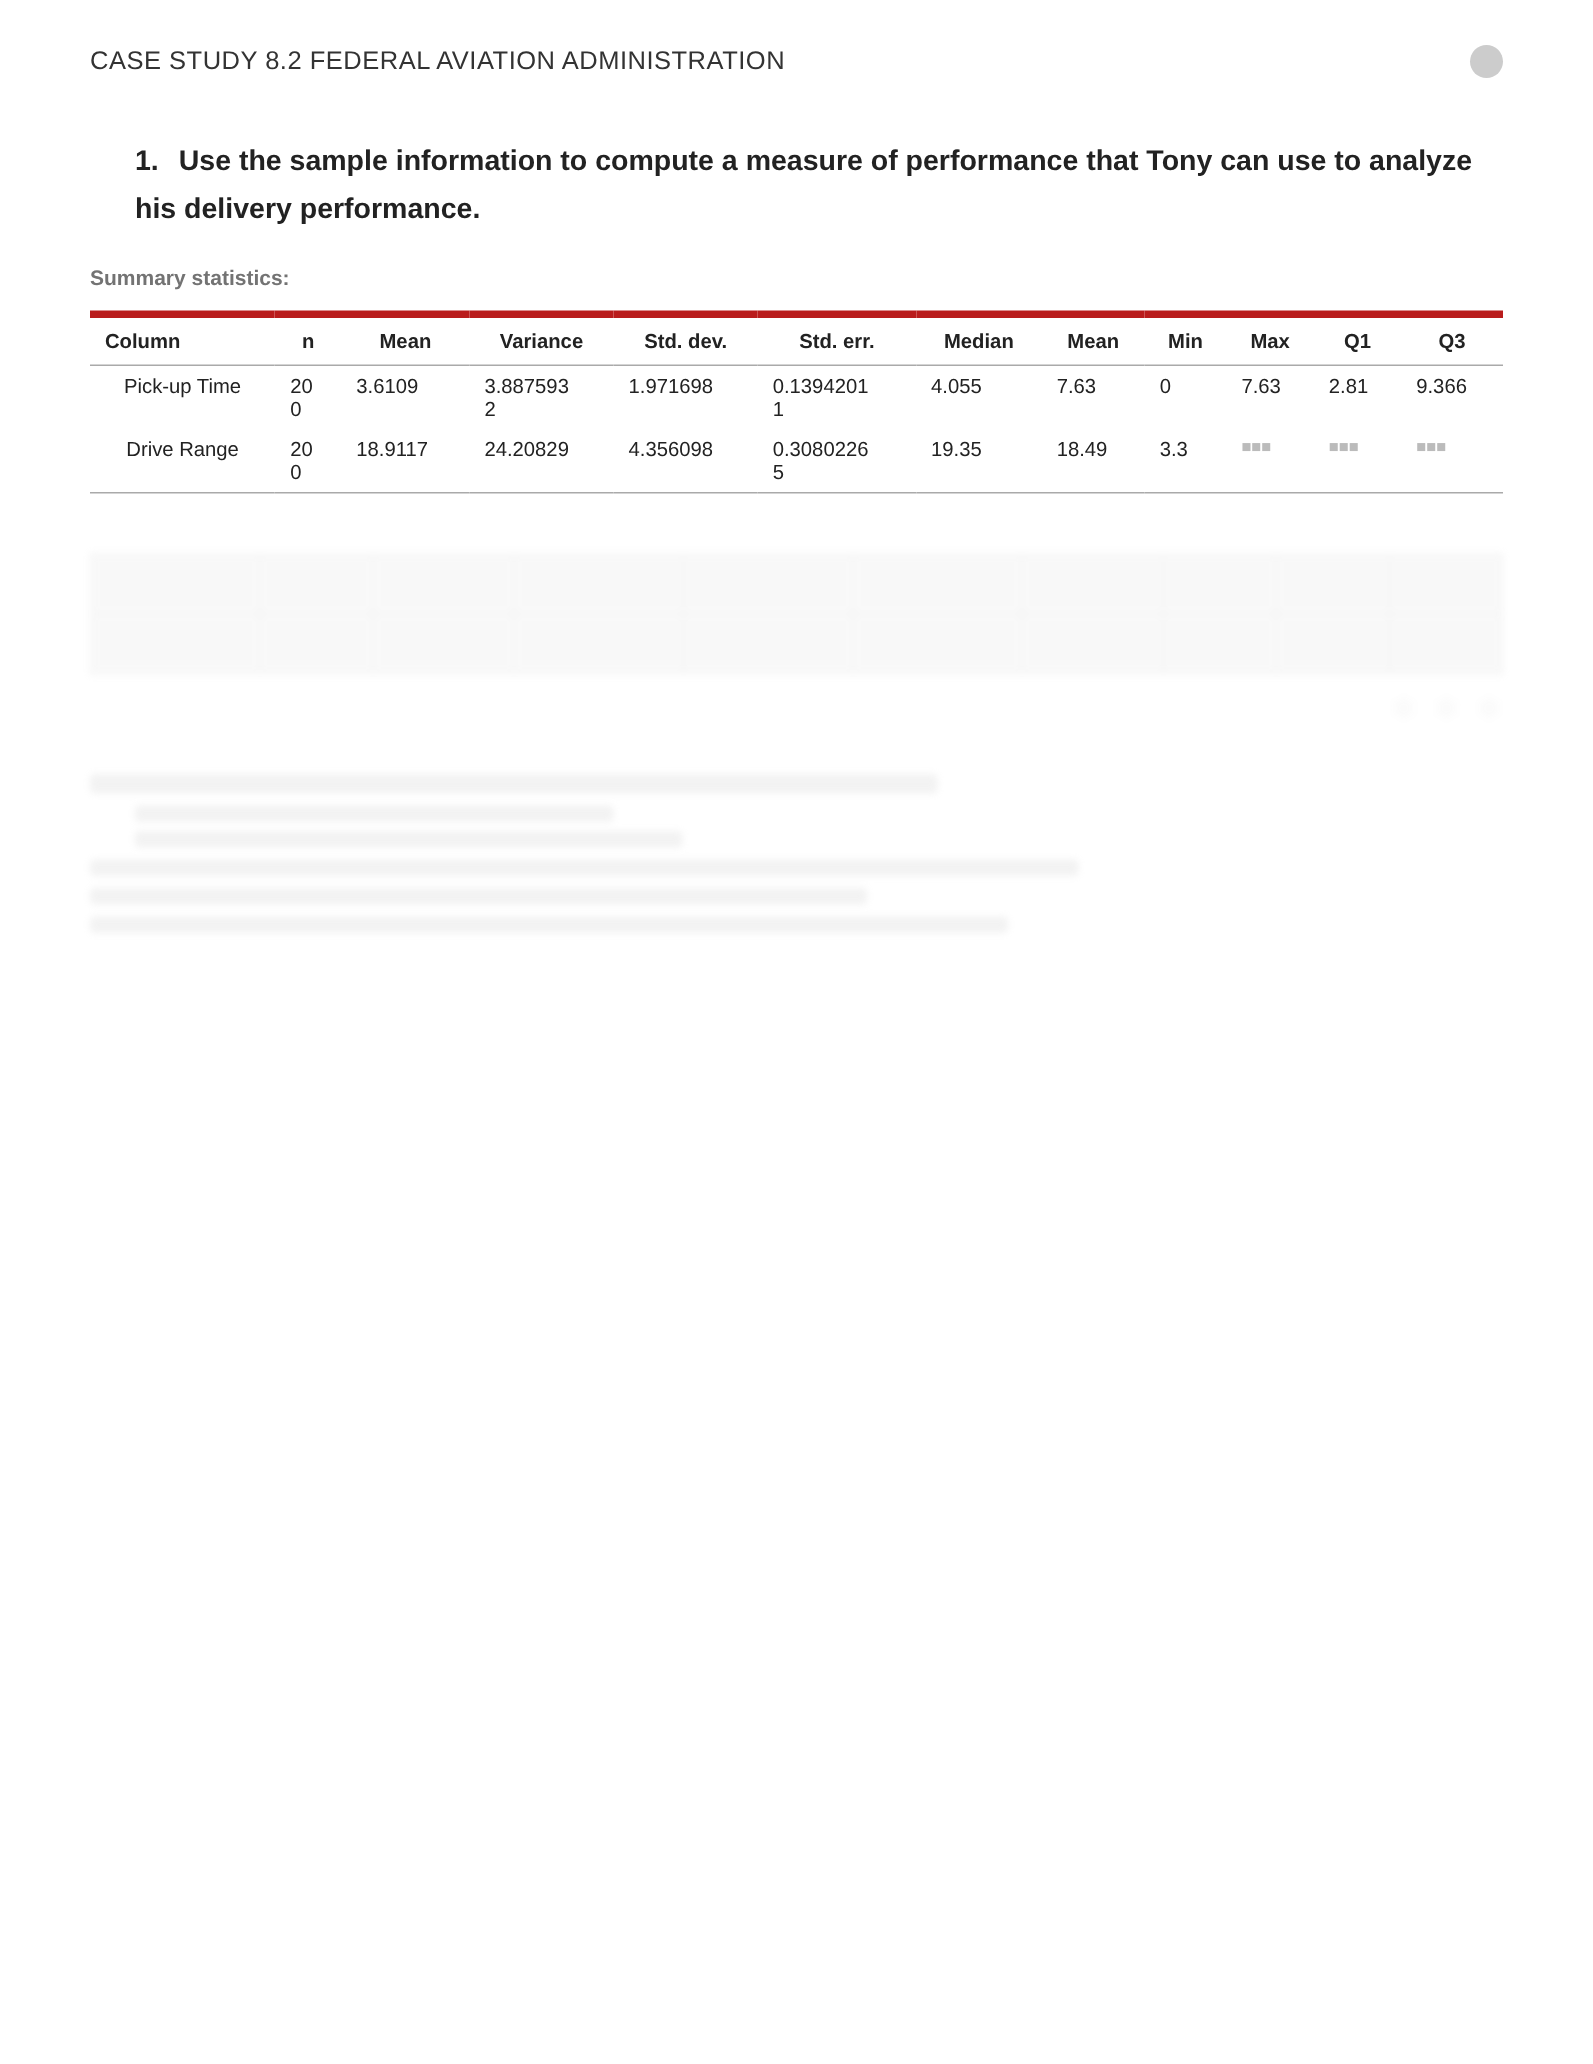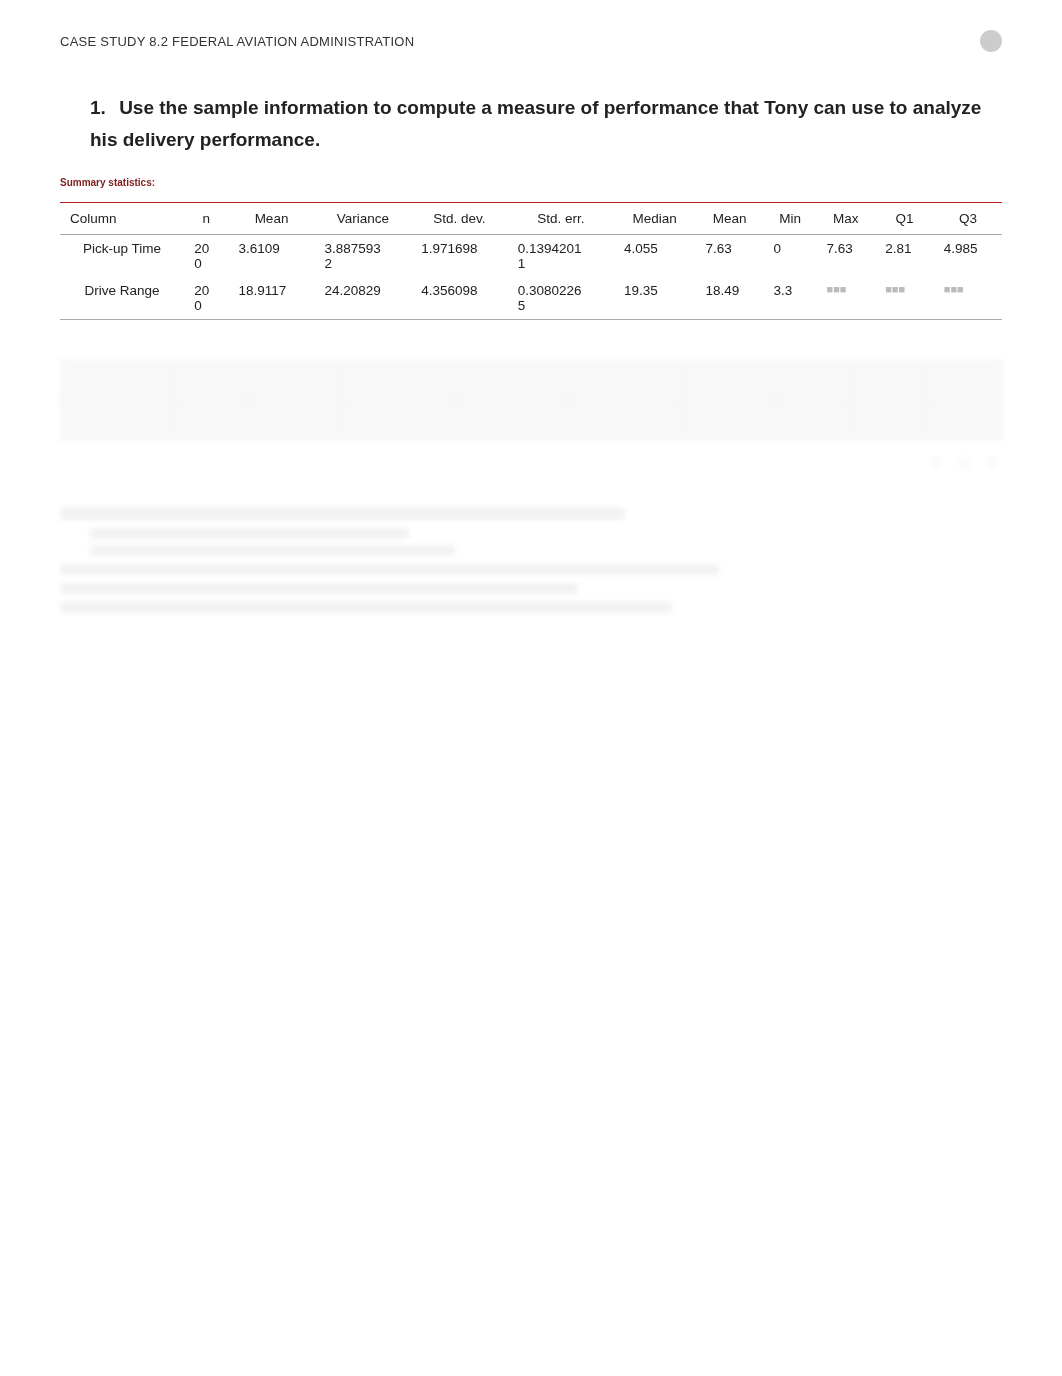--- a/index.html
+++ b/index.html
@@ -12,21 +12,21 @@
       background: #ffffff;
       font-family: Arial, Helvetica, sans-serif;
       font-size: 14px;
       color: #222;
       width: 1062px;
       min-height: 1376px;
       padding: 30px 60px;
     }
 
     .page-header {
-      font-size: 13px;
+      font-size: 17px;
       font-weight: normal;
       color: #333;
       letter-spacing: 0.02em;
       margin-bottom: 40px;
       display: flex;
       justify-content: space-between;
       align-items: center;
     }
 
     .page-header-circle {
@@ -44,38 +44,38 @@
 
     .question-text {
       font-size: 19px;
       font-weight: bold;
       line-height: 1.7;
       margin-left: 30px;
       margin-bottom: 20px;
     }
 
     .summary-label {
-      font-size: 10px;
+      font-size: 14px;
       font-weight: bold;
-      color: #7f1d1d;
+      color: #737373;
       margin-bottom: 14px;
     }
 
     .stats-table {
       width: 100%;
       border-collapse: collapse;
       font-size: 13.5px;
       margin-bottom: 20px;
     }
 
     .stats-table th {
-      font-weight: normal;
+      font-weight: bold;
       padding: 8px 10px;
       text-align: center;
-      border-top: 1px solid #b91c1c;
+      border-top: 5px solid #b91c1c;
       border-bottom: 1px solid #aaa;
     }
 
     .stats-table th:first-child {
       text-align: left;
     }
 
     .stats-table td {
       padding: 6px 10px;
       text-align: left;
@@ -181,21 +181,21 @@
         <td>20<br>0</td>
         <td>3.6109</td>
         <td>3.887593<br>2</td>
         <td>1.971698</td>
         <td>0.1394201<br>1</td>
         <td>4.055</td>
         <td>7.63</td>
         <td>0</td>
         <td>7.63</td>
         <td>2.81</td>
-        <td>4.985</td>
+        <td>9.366</td>
       </tr>
 
       <tr>
         <td>Drive Range</td>
         <td>20<br>0</td>
         <td>18.9117</td>
         <td>24.20829</td>
         <td>4.356098</td>
         <td>0.3080226<br>5</td>
         <td>19.35</td>

